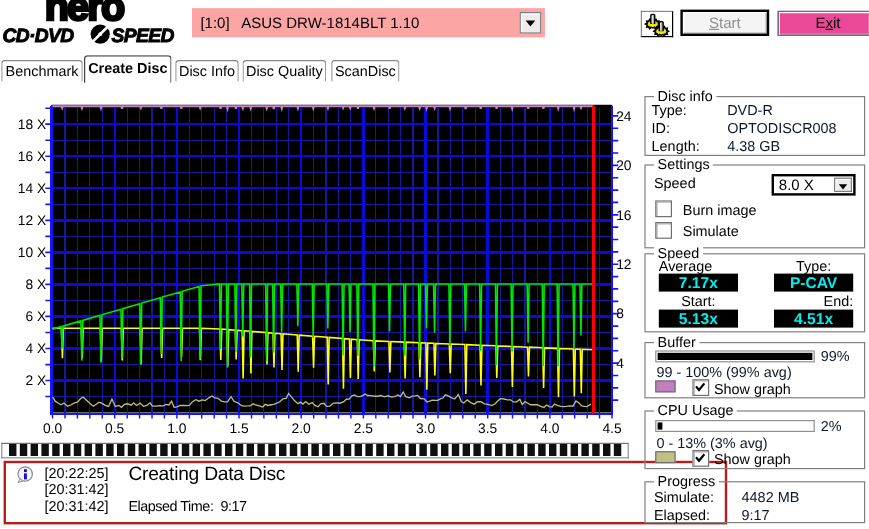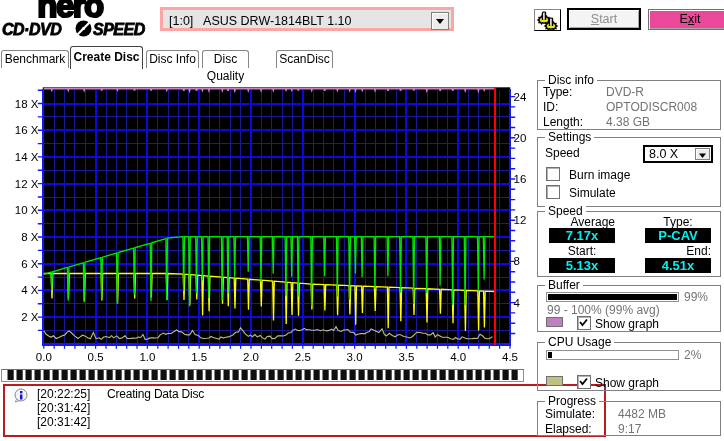--- a/index.html
+++ b/index.html
@@ -1,37 +1,37 @@
 <!DOCTYPE html>
 <html><head><meta charset="utf-8"><style>
 * { margin:0; padding:0; box-sizing:border-box; }
 body { width:724px; height:441px; background:#fff; font-family:"Liberation Sans",sans-serif; position:relative; overflow:hidden; font-size:12px; color:#000; }
 .abs { position:absolute; }
 .gb { position:absolute; border:1px solid #808080; left:537px; width:184px; }
 .gb > .ttl { position:absolute; top:-8px; left:7px; background:#fff; padding:0 3px; font-size:12px; }
-.navy { color:#737373;text-align:right; }
+.navy { color:#0f172a;text-align:right; }
 .lcd { position:absolute; background:#000; color:#00f0f0; font-weight:bold; font-size:13px; text-align:center; width:66px; height:15px; line-height:15px; }
 .cb { position:absolute; width:14px; height:14px; background:#fff; border:1px solid #707070; box-shadow:inset 1px 1px 0 #b0b0b0; }
 .pbar { position:absolute; left:8px; width:133px; height:10px; border:1px solid #909090; background:#fff; }
 .tab { position:absolute; top:50px; height:18px; background:#fff; border:1px solid #868686; border-bottom:none; border-radius:3px 3px 0 0; text-align:center; font-size:12px; line-height:17px; box-shadow:inset 1px 1px 0 #fff; }
 </style></head>
 <body>
 
 <svg class="abs" style="left:0;top:0" width="150" height="40" viewBox="0 0 150 40">
 <text x="70" y="17" text-anchor="middle" font-family="Liberation Sans" font-size="33" font-weight="bold" letter-spacing="-1.5" stroke="#000" stroke-width="2.2" fill="#000">nero</text>
 <g font-family="Liberation Sans" font-size="16" font-weight="bold" font-style="italic">
 <text x="2" y="35" stroke="#000" stroke-width="0.8" fill="#000" letter-spacing="-0.5">CD·DVD</text>
 <text x="93" y="35" stroke="#000" stroke-width="0.8" fill="#000" letter-spacing="-0.5">SPEED</text>
 </g>
 <circle cx="83.5" cy="28.5" r="8" fill="#000"></circle>
 <line x1="77.5" y1="34.5" x2="89.5" y2="22.5" stroke="#fff" stroke-width="2.2"></line>
 <circle cx="83.5" cy="28.5" r="1.6" fill="#fff"></circle>
 </svg>
 
-<div class="abs" style="left:160px;top:7px;width:294px;height:24px;border:3px solid #fca5a5;background:#e5e5e5">
+<div class="abs" style="left:160px;top:7px;width:294px;height:24px;border:1px solid #fca5a5;background:#fca5a5">
 <div class="abs" style="left:6px;top:4px;font-size:12.5px">[1:0]&nbsp;&nbsp; ASUS DRW-1814BLT 1.10</div>
 <div class="abs" style="right:2px;top:2px;width:18px;height:18px;background:#ececec;border:1px solid #808080;box-shadow:inset 1px 1px 0 #fff">
 <svg width="16" height="16" style="position:absolute;left:0;top:0">
         <path d="M4 6 L12 6 L8 11 Z" fill="#000"></path>
       </svg>
     </div>
 </div>
 
 <div class="abs" style="left:534px;top:9px;width:27px;height:22px;background:#fff;border:1px solid #000;border-top-color:#888;border-left-color:#888;box-shadow:inset 1px 1px 0 #fff">
 <svg width="25" height="21" viewBox="0 0 25 21" style="position:absolute;left:0px;top:0px">
@@ -47,21 +47,21 @@
 <use href="#gr" x="16" y="16"></use>
 </svg>
 
 </div>
 
 <div class="abs" style="left:567px;top:8px;width:74px;height:22px;border:2px solid #000;background:#f4f4f4;box-shadow:inset 1px 1px 0 #fff,inset -1px -1px 0 #a8a8a8;text-align:center;line-height:18px;color:#8f8f8f;font-size:12.5px"><span style="text-decoration:underline">S</span>tart</div>
 <div class="abs" style="left:648px;top:9px;width:84px;height:21px;border:1px solid #707070;background:#ec4899;box-shadow:inset 1px 1px 0 #fff,inset -1px -1px 0 #a8a8a8;text-align:center;line-height:19px;font-size:12.5px">E<span style="text-decoration:underline">x</span>it</div>
 
 <div class="tab" style="left:1px;width:68px">Benchmark</div>
 <div class="tab" style="left:146px;width:53px">Disc Info</div>
-<div class="tab" style="left:202px;width:47px">Disc Quality</div>
+<div class="tab" style="left:202px;width:70px">Disc Quality</div>
 <div class="tab" style="left:276px;width:57px">ScanDisc</div>
 <div class="tab" style="left:70px;width:73px;top:46px;height:23px;border-color:#404040;border-width:1.5px;font-weight:bold;line-height:20px;z-index:2">Create Disc</div>
 
 <svg width="530" height="300" viewBox="0 75 530 300" style="position:absolute;left:0;top:75px">
 <rect x="42.8" y="87.3" width="467.4" height="256.5" fill="#000"></rect>
 <path d="M54.2 90.2V343.8 M64.5 90.2V343.8 M74.9 90.2V343.8 M85.2 90.2V343.8 M106.0 90.2V343.8 M116.3 90.2V343.8 M126.7 90.2V343.8 M137.0 90.2V343.8 M157.8 90.2V343.8 M168.1 90.2V343.8 M178.5 90.2V343.8 M188.8 90.2V343.8 M209.6 90.2V343.8 M219.9 90.2V343.8 M230.3 90.2V343.8 M240.6 90.2V343.8 M261.4 90.2V343.8 M271.7 90.2V343.8 M282.1 90.2V343.8 M292.4 90.2V343.8 M313.2 90.2V343.8 M323.5 90.2V343.8 M333.9 90.2V343.8 M344.2 90.2V343.8 M365.0 90.2V343.8 M375.3 90.2V343.8 M385.7 90.2V343.8 M396.0 90.2V343.8 M416.8 90.2V343.8 M427.1 90.2V343.8 M437.5 90.2V343.8 M447.8 90.2V343.8 M468.6 90.2V343.8 M478.9 90.2V343.8 M489.3 90.2V343.8 M499.6 90.2V343.8" stroke="#18189a" stroke-width="1" fill="none" shape-rendering="crispEdges"></path>
 <path d="M42.8 330.4H510.2 M42.8 303.8H510.2 M42.8 277.1H510.2 M42.8 250.4H510.2 M42.8 223.7H510.2 M42.8 197.0H510.2 M42.8 170.3H510.2 M42.8 143.6H510.2 M42.8 116.9H510.2" stroke="#18189a" stroke-width="1" fill="none" shape-rendering="crispEdges"></path>
 <path d="M95.6 90.2V343.8 M147.4 90.2V343.8 M199.2 90.2V343.8 M251.0 90.2V343.8 M302.8 90.2V343.8 M354.6 90.2V343.8 M406.4 90.2V343.8 M458.2 90.2V343.8" stroke="#0a0ae0" stroke-width="2" fill="none" shape-rendering="crispEdges"></path>
 <path d="M42.8 317.1H510.2 M42.8 290.4H510.2 M42.8 263.7H510.2 M42.8 237.0H510.2 M42.8 210.3H510.2 M42.8 183.6H510.2 M42.8 156.9H510.2 M42.8 130.2H510.2 M42.8 103.5H510.2" stroke="#0a0ae0" stroke-width="2" fill="none" shape-rendering="crispEdges"></path>
 <path d="M42.8 88.5 V344.8 H510.2 V88.5" fill="none" stroke="#1414ff" stroke-width="2" shape-rendering="crispEdges"></path>
@@ -162,23 +162,24 @@
   </svg>
 
 <div class="abs" style="left:3px;top:384px;width:603px;height:53px;border:2px solid #b91c1c;background:#fff">
 <svg width="16" height="15" style="position:absolute;left:8px;top:2px" viewBox="0 0 16 15">
 <circle cx="8" cy="7" r="6" fill="#f4f4f4" stroke="#888" stroke-width="1"></circle>
 <path d="M4 11 l-2 3 l4 -1 Z" fill="#f4f4f4" stroke="#888" stroke-width="0.8"></path>
 <rect x="7" y="3" width="2.4" height="2.4" fill="#1010e0"></rect>
 <rect x="7" y="6.5" width="2.4" height="5" fill="#1010e0"></rect>
 </svg>
 <div class="abs" style="left:32px;top:1px;font-size:12px">[20:22:25]</div>
-<div class="abs" style="left:102px;top:1px;font-size:12px;letter-spacing:-0.2px">Creating Data Disc</div>
+<div class="abs" style="left:102px;top:1px;font-size:16px;letter-spacing:-0.2px">Creating Data Disc</div>
 <div class="abs" style="left:32px;top:15px;font-size:12px">[20:31:42]</div>
 <div class="abs" style="left:32px;top:29px;font-size:12px">[20:31:42]</div>
+<div class="abs" style="left:102px;top:29px;font-size:12px;letter-spacing:-0.4px">Elapsed Time:&nbsp; 9:17</div>
 </div>
 
 <div class="gb" style="top:80px;height:50px">
 <div class="ttl">Disc info</div>
 <div class="abs" style="left:5px;top:4px">Type:</div>
     <div class="abs navy" style="left:68px;top:4px">DVD-R</div>
 <div class="abs" style="left:5px;top:19px">ID:</div>
     <div class="abs navy" style="left:68px;top:19px">OPTODISCR008</div>
 <div class="abs" style="left:5px;top:34px">Length:</div>
     <div class="abs navy" style="left:68px;top:34px">4.38 GB</div>
@@ -195,21 +196,21 @@
         </svg></div>
 </div>
 <div class="cb" style="left:8px;top:29px"></div>
 <div class="abs" style="left:31px;top:30px">Burn image</div>
 <div class="cb" style="left:8px;top:47px"></div>
 <div class="abs" style="left:31px;top:48px">Simulate</div>
 </div>
 
 <div class="gb" style="top:211px;height:66px">
 <div class="ttl">Speed</div>
-<div class="abs" style="left:11px;top:3px;width:66px;text-align:right">Average</div>
+<div class="abs" style="left:11px;top:3px;width:66px;text-align:left">Average</div>
 <div class="abs" style="left:107px;top:3px;width:66px;text-align:center">Type:</div>
 <div class="lcd" style="left:11px;top:16px">7.17x</div>
 <div class="lcd" style="left:107px;top:16px">P-CAV</div>
 <div class="abs" style="left:11px;top:32px;width:66px;text-align:center">Start:</div>
 <div class="abs" style="left:107px;top:32px;width:66px;text-align:right">End:</div>
 <div class="lcd" style="left:11px;top:46px">5.13x</div>
 <div class="lcd" style="left:107px;top:46px">4.51x</div>
 </div>
 
 <div class="gb" style="top:285px;height:47px">
@@ -227,20 +228,21 @@
     </div>
 <div class="abs" style="left:57px;top:31px">Show graph</div>
 </div>
 
 <div class="gb" style="top:342px;height:49px">
 <div class="ttl">CPU Usage</div>
 <div class="pbar" style="top:7px">
       <div style="position:absolute;left:1px;top:1px;width:4px;height:6px;background:#000"></div>
     </div>
 <div class="abs navy" style="left:146px;top:5px">2%</div>
+<div class="abs navy" style="left:9px;top:19px">0 - 13% (3% avg)</div>
 <div class="abs" style="left:8px;top:33px;width:17px;height:10px;background:#c0c080;border:1px solid #707070"></div>
 <div class="cb" style="left:39px;top:32px">
       <svg width="11" height="11" style="position:absolute;left:0;top:0">
         <path d="M2 5 L4.5 8 L9 2.5" stroke="#000" stroke-width="1.8" fill="none"></path>
       </svg>
     </div>
 <div class="abs" style="left:57px;top:33px">Show graph</div>
 </div>
 
 <div class="gb" style="top:401px;height:35px">

